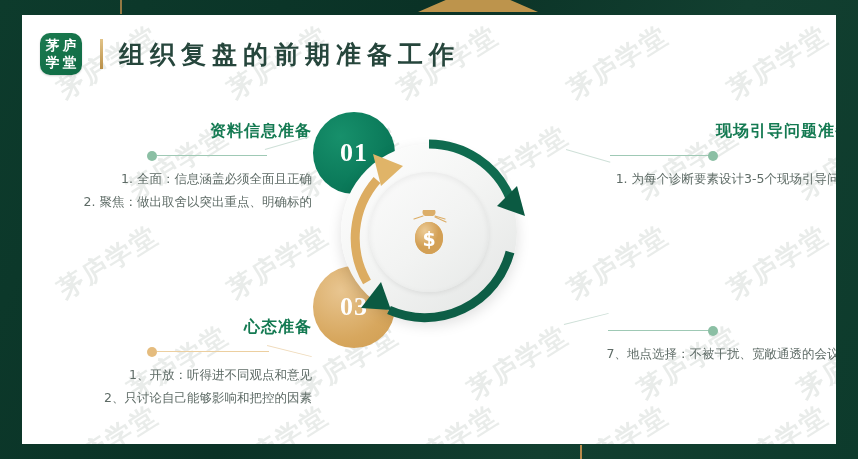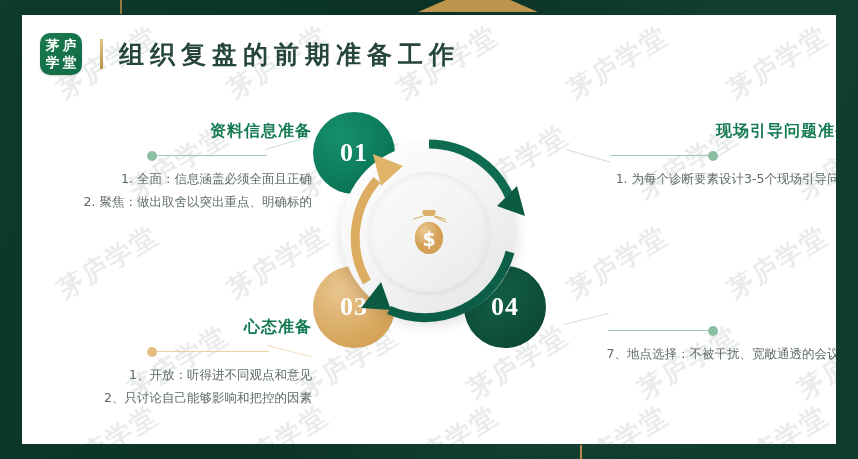--- a/index.html
+++ b/index.html
@@ -218,23 +218,20 @@
       <p>7、地点选择：不被干扰、宽敞通透的会议室</p>
     </div>
 
     <div class="diagram">
       <div class="num" id="n01">
         <span>01</span>
       </div>
       <div class="num" id="n03">
         <span>03</span>
       </div>
-      <div class="num" id="n04">
-        <span>04</span>
-      </div>
 
       <div class="ring-wrap">
         <div class="disc-outer"></div>
         <div class="disc-inner"></div>
 
         <svg class="arrows" viewBox="0 0 200 200">
 
           <path d="M 100 12 A 88 88 0 0 1 181 66" fill="none" stroke="#0f6b4f" stroke-width="9" stroke-linecap="butt"></path>
           <polygon points="188,54 196,84 168,74" fill="#0b5a42"></polygon>
 

